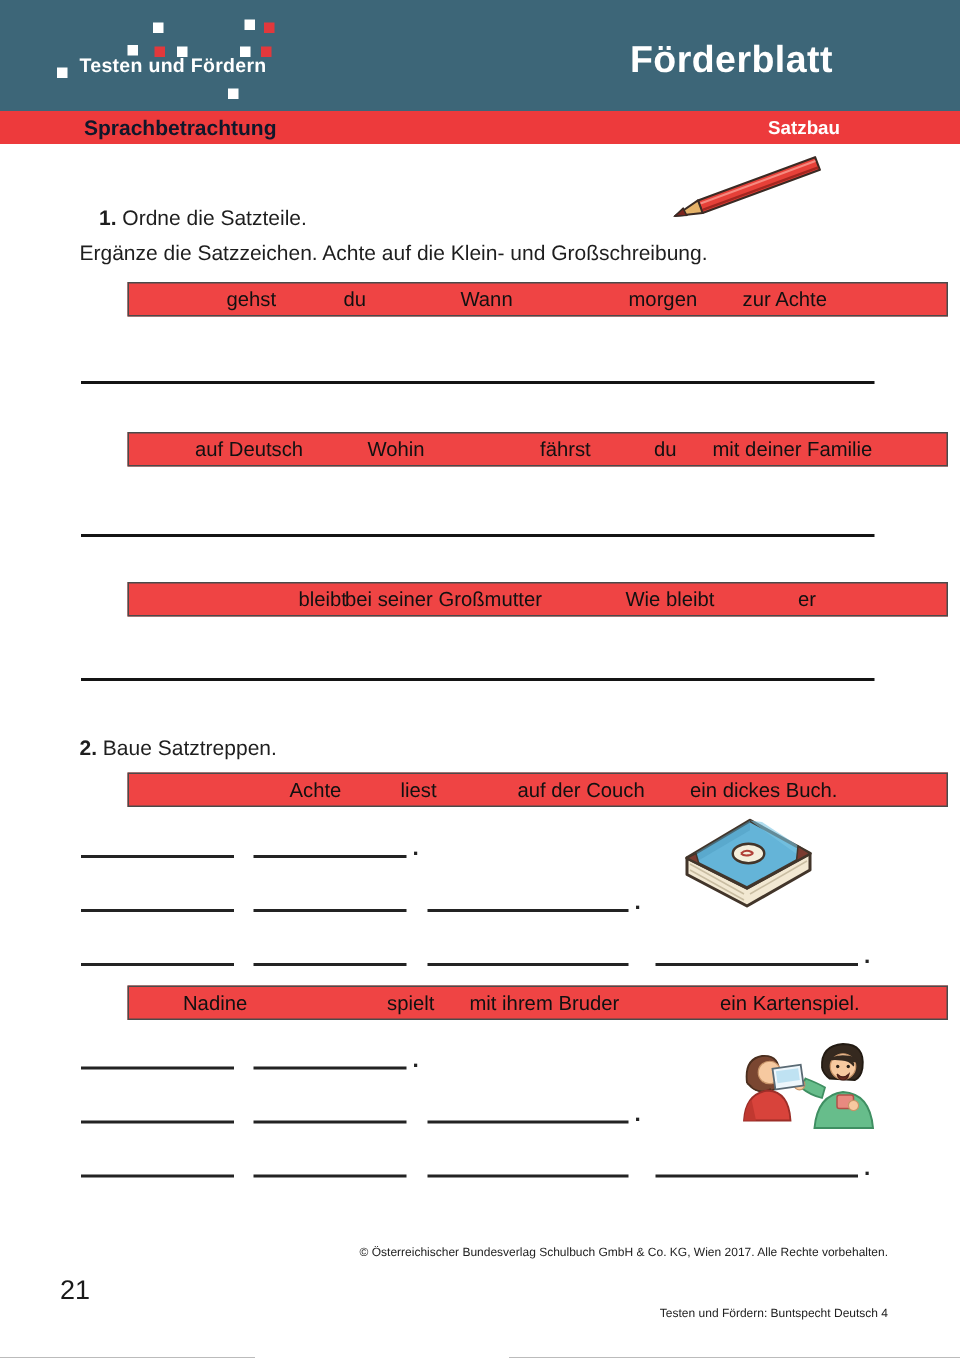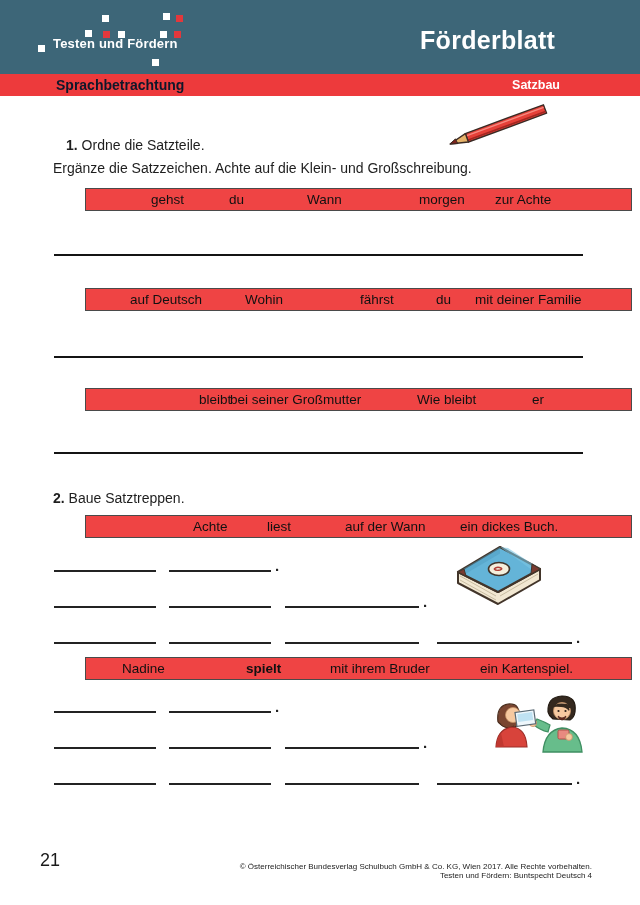--- a/index.html
+++ b/index.html
@@ -133,21 +133,21 @@
     <g transform="rotate(-8 38 29)">
       <rect x="28" y="21" width="19" height="14" fill="#eef7fc" stroke="#5a6a74" stroke-width="1.2"></rect>
       <rect x="30" y="23" width="15" height="8" fill="#bfe2f2"></rect>
     </g>
 
     <rect x="70" y="40" width="11" height="9" rx="1.5" fill="#e88a80" stroke="#b05048" stroke-width="1"></rect>
     <circle cx="81" cy="47" r="3.4" fill="#f6c9a0" stroke="#c89468" stroke-width="0.8"></circle>
   </svg>
 
   <span class="page-number">21</span>
-  <div class="copyright" style="top:862px;padding-left:15px;">© Österreichischer Bundesverlag Schulbuch GmbH &amp; Co. KG, Wien 2017. Alle Rechte vorbehalten.</div>
+  <div class="copyright" style="top:830px;padding-left:15px;">© Österreichischer Bundesverlag Schulbuch GmbH &amp; Co. KG, Wien 2017. Alle Rechte vorbehalten.</div>
   <div class="copyright" style="top:871px;">Testen und Fördern: Buntspecht Deutsch 4</div>
 <div class="word-box" style="top: 188px;">
       <span class="word-chip" style="left: 65px;">gehst</span>
       <span class="word-chip" style="left: 143px;">du</span>
       <span class="word-chip" style="left: 221px;">Wann</span>
       <span class="word-chip" style="left: 333px;">morgen</span>
       <span class="word-chip" style="left: 409px;">zur Achte</span>
     </div>
     <div class="word-box" style="top: 288px;">
       <span class="word-chip" style="left: 44px;">auf Deutsch</span>
@@ -158,27 +158,27 @@
     </div>
     <div class="word-box" style="top: 388px;">
       <span class="word-chip" style="left: 68px; padding-left: 45px;">bleibt</span>
       <span class="word-chip" style="left: 144px;">bei seiner Großmutter</span>
       <span class="word-chip" style="left: 331px;">Wie bleibt</span>
       <span class="word-chip" style="left: 446px;">er</span>
     </div>
     <div class="word-box" style="top: 515px;">
       <span class="word-chip" style="left: 107px;">Achte</span>
       <span class="word-chip" style="left: 181px;">liest</span>
-      <span class="word-chip" style="left: 259px;">auf der Wann</span>
+      <span class="word-chip" style="left: 259px;">auf der Couch</span>
       <span class="word-chip" style="left: 374px;">ein dickes Buch.</span>
     </div>
     <div class="word-box" style="top: 657px;">
       <span class="word-chip" style="left: 36px;">Nadine</span>
-      <span class="word-chip" style="left: 160px; font-weight: bold;">spielt</span>
-      <span class="word-chip" style="left: 244px; text-align: right;">mit ihrem Bruder</span>
+      <span class="word-chip" style="left: 172px;">spielt</span>
+      <span class="word-chip" style="left: 227px; text-align: right;">mit ihrem Bruder</span>
       <span class="word-chip" style="left: 394px;">ein Kartenspiel.</span>
     </div>
     <div class="writing-line" style="top: 254px;"></div>
     <div class="writing-line" style="top: 356px;"></div>
     <div class="writing-line" style="top: 452px;"></div>
     <div class="stair-line" style="left: 54px; width: 102px; top: 570px;"></div>
     <div class="stair-line" style="left: 169px; width: 102px; top: 570px;"></div>
     <span class="stair-period" style="left: 275px; top: 559px;">.</span>
     <div class="stair-line" style="left: 54px; width: 102px; top: 606px;"></div>
     <div class="stair-line" style="left: 169px; width: 102px; top: 606px;"></div>

